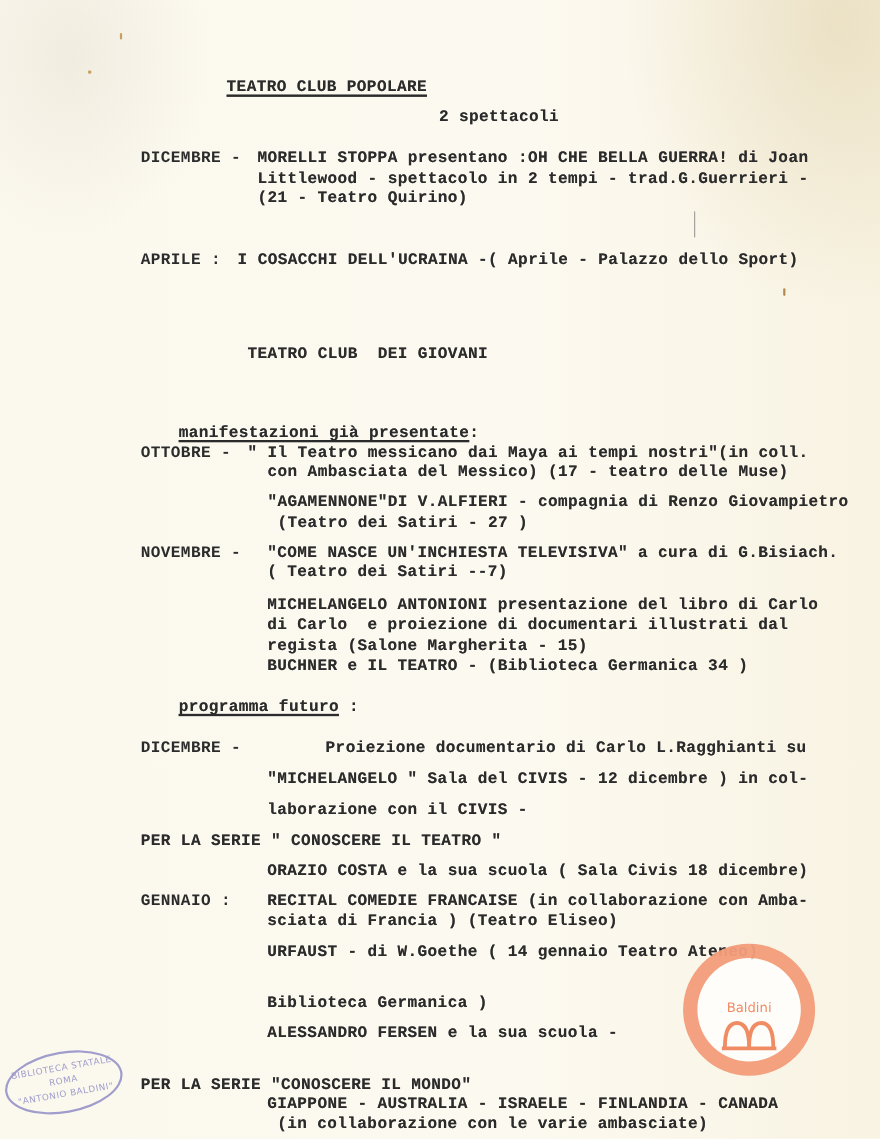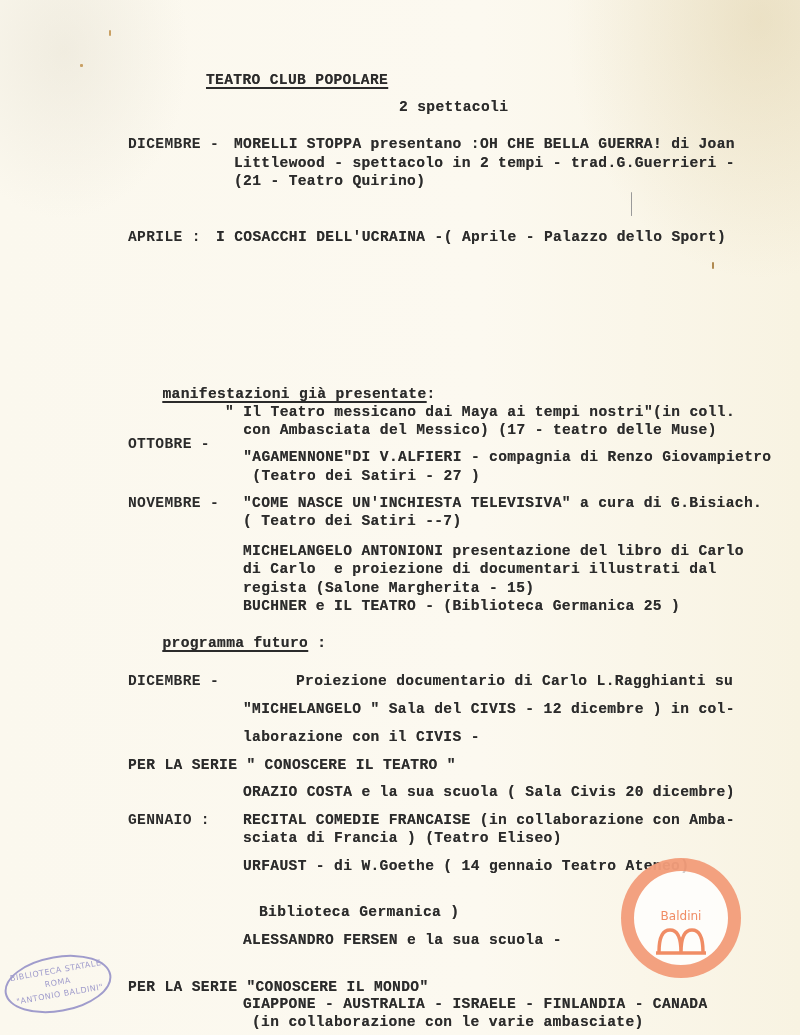--- a/index.html
+++ b/index.html
@@ -113,56 +113,57 @@
   <div class="line" style="left:399px;top:98px;">2 spettacoli</div>
 
   <div class="label" style="left:128px;top:135px;">DICEMBRE -</div>
   <div class="line" style="left:234px;top:135px;">MORELLI STOPPA presentano :OH CHE BELLA GUERRA! di Joan</div>
   <div class="line" style="left:234px;top:154px;">Littlewood - spettacolo in 2 tempi - trad.G.Guerrieri -</div>
   <div class="line" style="left:234px;top:172px;">(21 - Teatro Quirino)</div>
 
   <div class="label" style="left:128px;top:228px;">APRILE :</div>
   <div class="line" style="left:216px;top:228px;">I COSACCHI DELL'UCRAINA -( Aprile - Palazzo dello Sport)</div>
 
+  <div class="line" style="left:225px;top:313px;">TEATRO CLUB  DEI GIOVANI</div>
 
   <div class="line" style="left:126px;top:367px;">
     <span class="u">manifestazioni già presentate</span><span>:</span>
   </div>
 
-  <div class="label" style="left:128px;top:403px;margin-top:32px;">OTTOBRE -</div>
+  <div class="label" style="left:128px;top:403px;">OTTOBRE -</div>
   <div class="line" style="left:225px;top:403px;">" Il Teatro messicano dai Maya ai tempi nostri"(in coll.</div>
   <div class="line" style="left:225px;top:421px;">  con Ambasciata del Messico) (17 - teatro delle Muse)</div>
   <div class="line" style="left:225px;top:448px;">  "AGAMENNONE"DI V.ALFIERI - compagnia di Renzo Giovampietro</div>
   <div class="line" style="left:225px;top:467px;">   (Teatro dei Satiri - 27 )</div>
 
   <div class="label" style="left:128px;top:494px;">NOVEMBRE -</div>
   <div class="line" style="left:243px;top:494px;">"COME NASCE UN'INCHIESTA TELEVISIVA" a cura di G.Bisiach.</div>
   <div class="line" style="left:243px;top:512px;">( Teatro dei Satiri --7)</div>
   <div class="line" style="left:243px;top:542px;">MICHELANGELO ANTONIONI presentazione del libro di Carlo</div>
   <div class="line" style="left:243px;top:560px;">di Carlo  e proiezione di documentari illustrati dal</div>
   <div class="line" style="left:243px;top:579px;">regista (Salone Margherita - 15)</div>
-  <div class="line" style="left:243px;top:597px;">BUCHNER e IL TEATRO - (Biblioteca Germanica 25 )</div>
+  <div class="line" style="left:243px;top:597px;">BUCHNER e IL TEATRO - (Biblioteca Germanica 34 )</div>
 
   <div class="line" style="left:126px;top:616px;">
     <span class="u">programma futuro</span><span> :</span>
   </div>
 
   <div class="label" style="left:128px;top:672px;">DICEMBRE -</div>
   <div class="line" style="left:252px;top:672px;margin-left:44px;">Proiezione documentario di Carlo L.Ragghianti su</div>
   <div class="line" style="left:243px;top:700px;">"MICHELANGELO " Sala del CIVIS - 12 dicembre ) in col-</div>
   <div class="line" style="left:243px;top:728px;">laborazione con il CIVIS -</div>
 
   <div class="line" style="left:128px;top:756px;">PER LA SERIE " CONOSCERE IL TEATRO "</div>
-  <div class="line" style="left:243px;top:783px;">ORAZIO COSTA e la sua scuola ( Sala Civis 20 dicembre)</div>
+  <div class="line" style="left:243px;top:783px;">ORAZIO COSTA e la sua scuola ( Sala Civis 18 dicembre)</div>
 
   <div class="label" style="left:128px;top:811px;">GENNAIO :</div>
   <div class="line" style="left:243px;top:811px;">RECITAL COMEDIE FRANCAISE (in collaborazione con Amba-</div>
   <div class="line" style="left:243px;top:829px;">sciata di Francia ) (Teatro Eliseo)</div>
   <div class="line" style="left:243px;top:857px;">URFAUST - di W.Goethe ( 14 gennaio Teatro Ateneo)</div>
-  <div class="line" style="left:243px;top:903px;margin-left:16px;">Biblioteca Germanica )</div>
+  <div class="line" style="left:243px;top:903px;">Biblioteca Germanica )</div>
   <div class="line" style="left:243px;top:931px;">ALESSANDRO FERSEN e la sua scuola -</div>
 
   <div class="line" style="left:128px;top:978px;">PER LA SERIE "CONOSCERE IL MONDO"</div>
   <div class="line" style="left:243px;top:995px;">GIAPPONE - AUSTRALIA - ISRAELE - FINLANDIA - CANADA</div>
   <div class="line" style="left:252px;top:1013px;">(in collaborazione con le varie ambasciate)</div>
 
   <div class="stamp-oval">
     <div class="t" style="top:8px;">BIBLIOTECA STATALE</div>
     <div class="t" style="top:20px;">ROMA</div>
     <div class="t" style="top:32px;">"ANTONIO BALDINI"</div>

